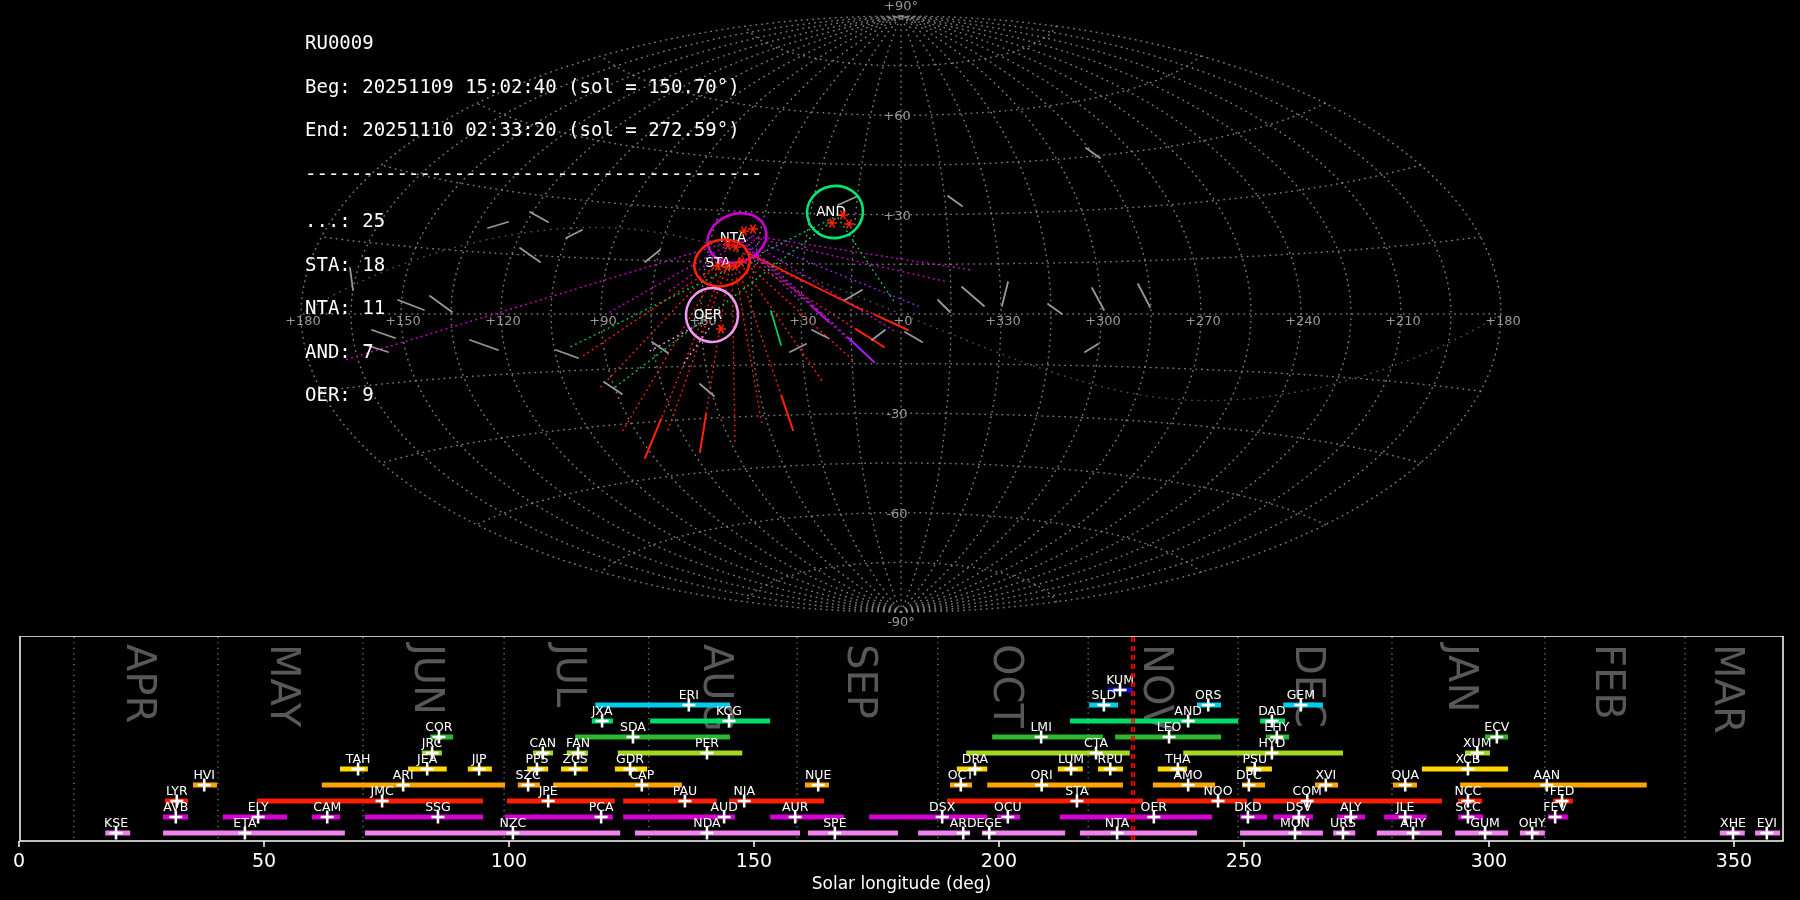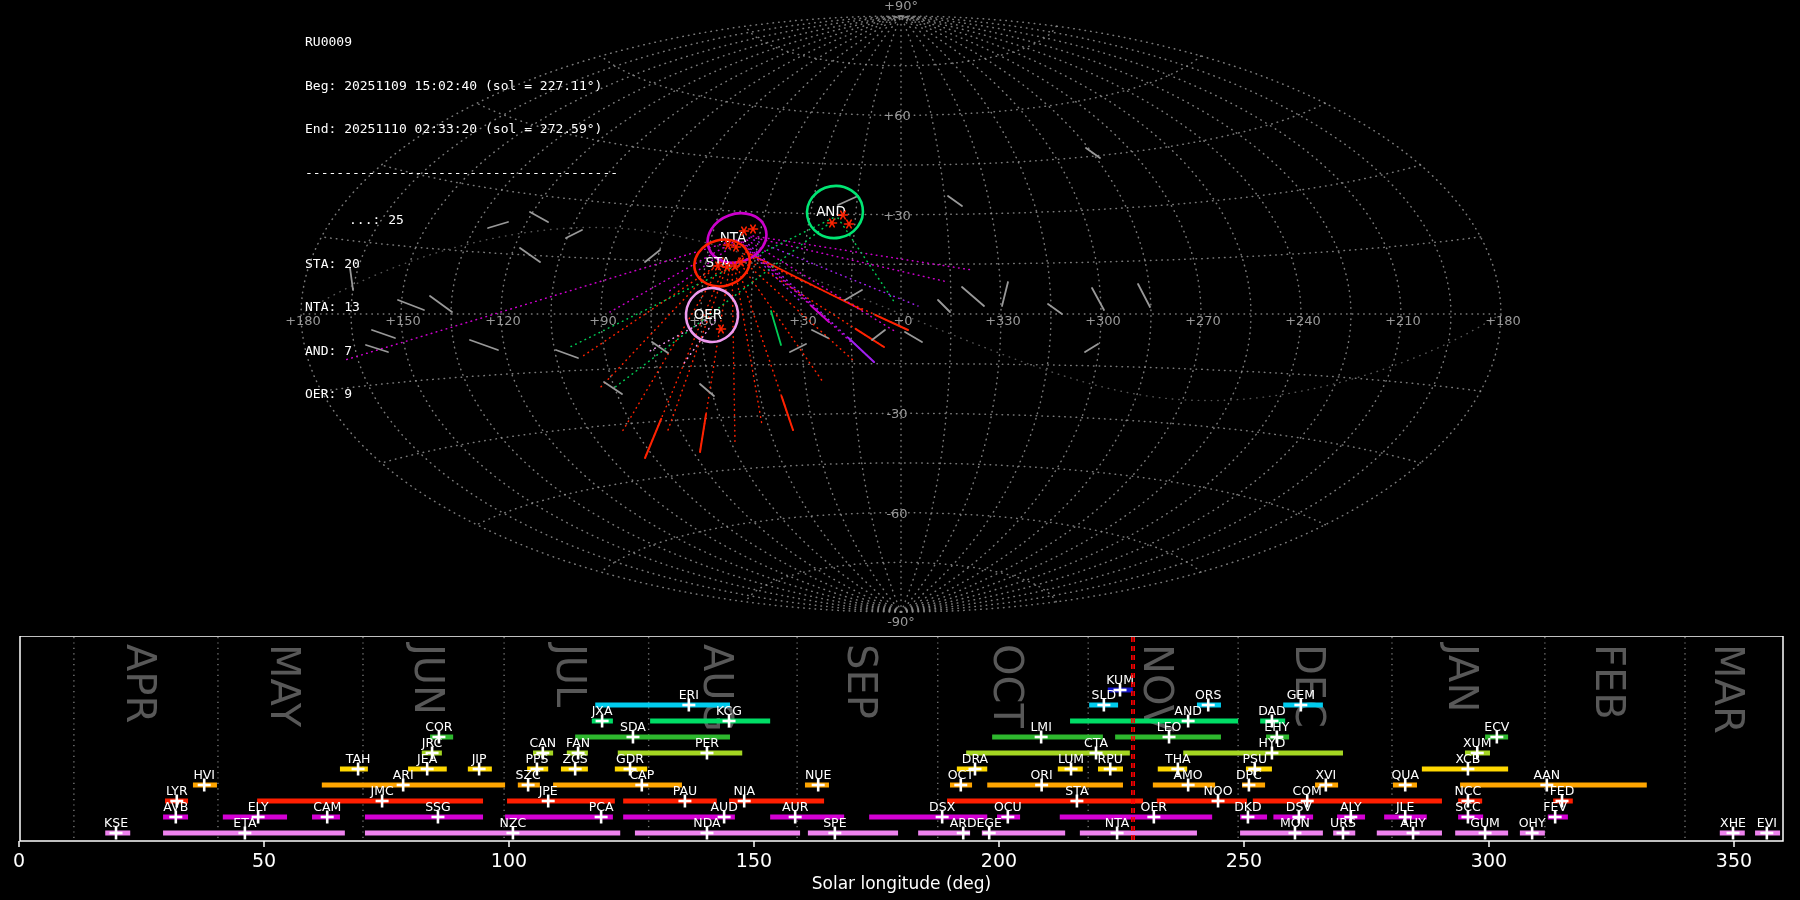--- a/index.html
+++ b/index.html
@@ -1,35 +1,35 @@
 <!DOCTYPE html>
 <html><head>
 <meta charset="utf-8">
 <style>
   html,body{margin:0;padding:0;background:#000;width:1800px;height:900px;overflow:hidden;}
   body{font-family:"DejaVu Sans",sans-serif;position:relative;}
   #map-header{position:absolute;left:305px;top:6px;color:#fff;font-family:"DejaVu Sans Mono",monospace;
-              font-size:13px;line-height:14.5px;white-space:pre;z-index:5;}
-  #map-header .gap{margin-top:4px;margin-left:44px;}
+              font-size:19px;line-height:14.5px;white-space:pre;z-index:5;}
+  #map-header .gap{margin-top:4px;}
   svg{position:absolute;left:0;display:block;}
   #skymap{top:0;}
   #timeline{top:636px;}
   text{font-family:"DejaVu Sans",sans-serif;}
 </style>
 </head>
 <body>
 
 <div id="map-header">
   <div>RU0009</div>
-  <div>Beg: 20251109 15:02:40 (sol = 227.11°)</div>
+  <div>Beg: 20251109 15:02:40 (sol = 150.70°)</div>
   <div>End: 20251110 02:33:20 (sol = 272.59°)</div>
   <div>----------------------------------------</div>
   <div class="gap">...: 25</div>
-  <div>STA: 20</div>
-  <div>NTA: 13</div>
+  <div>STA: 18</div>
+  <div>NTA: 11</div>
   <div>AND: 7</div>
   <div>OER: 9</div>
 </div>
 
 <svg id="skymap" width="1800" height="636">
     <polyline points="1056.3,601.8 1055.6,600.6 1054.8,599.4 1053.8,598.2 1052.8,597.0 1051.7,595.8 1050.5,594.7 1049.3,593.5 1047.9,592.4 1046.5,591.3 1044.9,590.2 1043.3,589.1 1041.6,588.1 1039.8,587.0 1038.0,586.0 1036.1,585.0 1034.1,584.0 1032.0,583.1 1029.9,582.1 1027.7,581.2 1025.4,580.3 1023.1,579.4 1020.7,578.6 1018.3,577.7 1015.8,576.9 1013.2,576.1 1010.6,575.4 1007.9,574.6 1005.2,573.9 1002.4,573.2 999.6,572.5 996.7,571.8 993.8,571.2 990.9,570.6 987.9,570.0 984.9,569.4 981.8,568.8 978.7,568.3 975.6,567.8 972.4,567.3 969.2,566.9 966.0,566.4 962.7,566.0 959.4,565.6 956.1,565.2 952.8,564.9 949.4,564.5 946.1,564.2 942.7,564.0 939.3,563.7 935.8,563.5 932.4,563.2 928.9,563.1 925.5,562.9 922.0,562.7 918.5,562.6 915.0,562.5 911.5,562.4 908.0,562.4 904.5,562.3 901.0,562.3 897.5,562.3 894.0,562.4 890.5,562.4 887.0,562.5 883.5,562.6 880.0,562.7 876.5,562.9 873.1,563.1 869.6,563.2 866.2,563.5 862.7,563.7 859.3,564.0 855.9,564.2 852.6,564.5 849.2,564.9 845.9,565.2 842.6,565.6 839.3,566.0 836.0,566.4 832.8,566.9 829.6,567.3 826.4,567.8 823.3,568.3 820.2,568.8 817.1,569.4 814.1,570.0 811.1,570.6 808.2,571.2 805.3,571.8 802.4,572.5 799.6,573.2 796.8,573.9 794.1,574.6 791.4,575.4 788.8,576.1 786.2,576.9 783.7,577.7 781.3,578.6 778.9,579.4 776.6,580.3 774.3,581.2 772.1,582.1 770.0,583.1 767.9,584.0 765.9,585.0 764.0,586.0 762.2,587.0 760.4,588.1 758.7,589.1 757.1,590.2 755.5,591.3 754.1,592.4 752.7,593.5 751.5,594.7 750.3,595.8 749.2,597.0 748.2,598.2 747.2,599.4 746.4,600.6 745.7,601.8" fill="none" stroke="#8f8f8f" stroke-width="1.5" stroke-dasharray="0.5 5.2" stroke-linecap="round" opacity="0.85"></polyline>
     <polyline points="1201.0,572.1 1198.4,569.9 1195.7,567.9 1192.8,565.8 1189.8,563.8 1186.7,561.9 1183.4,560.0 1180.0,558.1 1176.5,556.3 1172.8,554.5 1169.1,552.8 1165.2,551.1 1161.3,549.4 1157.2,547.8 1153.0,546.2 1148.8,544.7 1144.4,543.2 1140.0,541.8 1135.5,540.4 1130.8,539.0 1126.2,537.7 1121.4,536.4 1116.6,535.1 1111.7,533.9 1106.7,532.7 1101.7,531.6 1096.6,530.5 1091.4,529.4 1086.2,528.4 1080.9,527.4 1075.6,526.4 1070.2,525.5 1064.8,524.6 1059.4,523.7 1053.8,522.9 1048.3,522.1 1042.7,521.4 1037.1,520.7 1031.4,520.0 1025.7,519.3 1020.0,518.7 1014.2,518.1 1008.4,517.5 1002.6,517.0 996.7,516.5 990.9,516.0 985.0,515.6 979.1,515.2 973.1,514.8 967.2,514.5 961.2,514.2 955.2,513.9 949.2,513.6 943.2,513.4 937.2,513.2 931.2,513.0 925.2,512.9 919.1,512.8 913.1,512.7 907.0,512.7 901.0,512.7 895.0,512.7 888.9,512.7 882.9,512.8 876.8,512.9 870.8,513.0 864.8,513.2 858.8,513.4 852.8,513.6 846.8,513.9 840.8,514.2 834.8,514.5 828.9,514.8 822.9,515.2 817.0,515.6 811.1,516.0 805.3,516.5 799.4,517.0 793.6,517.5 787.8,518.1 782.0,518.7 776.3,519.3 770.6,520.0 764.9,520.7 759.3,521.4 753.7,522.1 748.2,522.9 742.6,523.7 737.2,524.6 731.8,525.5 726.4,526.4 721.1,527.4 715.8,528.4 710.6,529.4 705.4,530.5 700.3,531.6 695.3,532.7 690.3,533.9 685.4,535.1 680.6,536.4 675.8,537.7 671.2,539.0 666.5,540.4 662.0,541.8 657.6,543.2 653.2,544.7 649.0,546.2 644.8,547.8 640.7,549.4 636.8,551.1 632.9,552.8 629.2,554.5 625.5,556.3 622.0,558.1 618.6,560.0 615.3,561.9 612.2,563.8 609.2,565.8 606.3,567.9 603.6,569.9 601.0,572.1" fill="none" stroke="#8f8f8f" stroke-width="1.5" stroke-dasharray="0.5 5.2" stroke-linecap="round" opacity="0.85"></polyline>
     <polyline points="1325.3,524.7 1320.2,522.3 1315.0,519.9 1309.6,517.6 1304.2,515.3 1298.6,513.2 1292.9,511.1 1287.1,509.0 1281.1,507.0 1275.1,505.1 1269.0,503.2 1262.8,501.4 1256.5,499.7 1250.1,498.0 1243.7,496.3 1237.1,494.7 1230.5,493.2 1223.8,491.7 1217.1,490.2 1210.3,488.8 1203.4,487.4 1196.5,486.1 1189.5,484.9 1182.5,483.6 1175.4,482.5 1168.3,481.3 1161.1,480.2 1153.9,479.2 1146.6,478.1 1139.3,477.2 1131.9,476.2 1124.6,475.3 1117.1,474.4 1109.7,473.6 1102.2,472.8 1094.7,472.0 1087.2,471.3 1079.6,470.6 1072.0,469.9 1064.4,469.3 1056.7,468.7 1049.1,468.1 1041.4,467.6 1033.7,467.1 1026.0,466.6 1018.3,466.2 1010.5,465.8 1002.7,465.4 995.0,465.0 987.2,464.7 979.4,464.4 971.6,464.1 963.7,463.9 955.9,463.7 948.1,463.5 940.2,463.3 932.4,463.2 924.6,463.1 916.7,463.1 908.9,463.0 901.0,463.0 893.1,463.0 885.3,463.1 877.4,463.1 869.6,463.2 861.8,463.3 853.9,463.5 846.1,463.7 838.3,463.9 830.4,464.1 822.6,464.4 814.8,464.7 807.0,465.0 799.3,465.4 791.5,465.8 783.7,466.2 776.0,466.6 768.3,467.1 760.6,467.6 752.9,468.1 745.3,468.7 737.6,469.3 730.0,469.9 722.4,470.6 714.8,471.3 707.3,472.0 699.8,472.8 692.3,473.6 684.9,474.4 677.4,475.3 670.1,476.2 662.7,477.2 655.4,478.1 648.1,479.2 640.9,480.2 633.7,481.3 626.6,482.5 619.5,483.6 612.5,484.9 605.5,486.1 598.6,487.4 591.7,488.8 584.9,490.2 578.2,491.7 571.5,493.2 564.9,494.7 558.3,496.3 551.9,498.0 545.5,499.7 539.2,501.4 533.0,503.2 526.9,505.1 520.9,507.0 514.9,509.0 509.1,511.1 503.4,513.2 497.8,515.3 492.4,517.6 487.0,519.9 481.8,522.3 476.7,524.7" fill="none" stroke="#8f8f8f" stroke-width="1.5" stroke-dasharray="0.5 5.2" stroke-linecap="round" opacity="0.85"></polyline>
     <polyline points="1420.6,463.0 1413.1,460.9 1405.4,458.8 1397.7,456.9 1390.0,455.0 1382.1,453.1 1374.2,451.4 1366.2,449.7 1358.2,448.0 1350.1,446.4 1341.9,444.9 1333.7,443.4 1325.4,442.0 1317.1,440.6 1308.8,439.3 1300.4,438.0 1292.0,436.7 1283.5,435.5 1275.0,434.4 1266.5,433.2 1257.9,432.2 1249.3,431.1 1240.7,430.1 1232.0,429.2 1223.3,428.3 1214.6,427.4 1205.9,426.5 1197.1,425.7 1188.4,424.9 1179.6,424.1 1170.8,423.4 1161.9,422.7 1153.1,422.0 1144.2,421.4 1135.3,420.8 1126.4,420.2 1117.5,419.6 1108.6,419.1 1099.6,418.6 1090.7,418.1 1081.7,417.6 1072.8,417.2 1063.8,416.8 1054.8,416.4 1045.8,416.1 1036.8,415.7 1027.7,415.4 1018.7,415.1 1009.7,414.9 1000.7,414.6 991.6,414.4 982.6,414.2 973.5,414.0 964.5,413.8 955.4,413.7 946.3,413.6 937.3,413.5 928.2,413.4 919.1,413.4 910.1,413.3 901.0,413.3 891.9,413.3 882.9,413.4 873.8,413.4 864.7,413.5 855.7,413.6 846.6,413.7 837.5,413.8 828.5,414.0 819.4,414.2 810.4,414.4 801.3,414.6 792.3,414.9 783.3,415.1 774.3,415.4 765.2,415.7 756.2,416.1 747.2,416.4 738.2,416.8 729.2,417.2 720.3,417.6 711.3,418.1 702.4,418.6 693.4,419.1 684.5,419.6 675.6,420.2 666.7,420.8 657.8,421.4 648.9,422.0 640.1,422.7 631.2,423.4 622.4,424.1 613.6,424.9 604.9,425.7 596.1,426.5 587.4,427.4 578.7,428.3 570.0,429.2 561.3,430.1 552.7,431.1 544.1,432.2 535.5,433.2 527.0,434.4 518.5,435.5 510.0,436.7 501.6,438.0 493.2,439.3 484.9,440.6 476.6,442.0 468.3,443.4 460.1,444.9 451.9,446.4 443.8,448.0 435.8,449.7 427.8,451.4 419.9,453.1 412.0,455.0 404.3,456.9 396.6,458.8 388.9,460.9 381.4,463.0" fill="none" stroke="#8f8f8f" stroke-width="1.5" stroke-dasharray="0.5 5.2" stroke-linecap="round" opacity="0.85"></polyline>
     <polyline points="1480.6,391.1 1471.2,389.9 1461.8,388.7 1452.5,387.6 1443.0,386.5 1433.6,385.5 1424.2,384.5 1414.7,383.5 1405.2,382.6 1395.7,381.7 1386.2,380.8 1376.6,380.0 1367.1,379.2 1357.5,378.5 1347.9,377.7 1338.4,377.0 1328.8,376.3 1319.1,375.7 1309.5,375.0 1299.9,374.4 1290.3,373.8 1280.6,373.3 1271.0,372.7 1261.3,372.2 1251.6,371.7 1242.0,371.2 1232.3,370.7 1222.6,370.3 1212.9,369.9 1203.2,369.4 1193.5,369.1 1183.8,368.7 1174.1,368.3 1164.4,368.0 1154.6,367.6 1144.9,367.3 1135.2,367.0 1125.5,366.7 1115.7,366.5 1106.0,366.2 1096.2,366.0 1086.5,365.7 1076.7,365.5 1067.0,365.3 1057.2,365.1 1047.5,364.9 1037.7,364.8 1028.0,364.6 1018.2,364.5 1008.4,364.3 998.7,364.2 988.9,364.1 979.2,364.0 969.4,363.9 959.6,363.9 949.8,363.8 940.1,363.8 930.3,363.7 920.5,363.7 910.8,363.7 901.0,363.7 891.2,363.7 881.5,363.7 871.7,363.7 861.9,363.8 852.2,363.8 842.4,363.9 832.6,363.9 822.8,364.0 813.1,364.1 803.3,364.2 793.6,364.3 783.8,364.5 774.0,364.6 764.3,364.8 754.5,364.9 744.8,365.1 735.0,365.3 725.3,365.5 715.5,365.7 705.8,366.0 696.0,366.2 686.3,366.5 676.5,366.7 666.8,367.0 657.1,367.3 647.4,367.6 637.6,368.0 627.9,368.3 618.2,368.7 608.5,369.1 598.8,369.4 589.1,369.9 579.4,370.3 569.7,370.7 560.0,371.2 550.4,371.7 540.7,372.2 531.0,372.7 521.4,373.3 511.7,373.8 502.1,374.4 492.5,375.0 482.9,375.7 473.2,376.3 463.6,377.0 454.1,377.7 444.5,378.5 434.9,379.2 425.4,380.0 415.8,380.8 406.3,381.7 396.8,382.6 387.3,383.5 377.8,384.5 368.4,385.5 359.0,386.5 349.5,387.6 340.2,388.7 330.8,389.9 321.4,391.1" fill="none" stroke="#8f8f8f" stroke-width="1.5" stroke-dasharray="0.5 5.2" stroke-linecap="round" opacity="0.85"></polyline>

